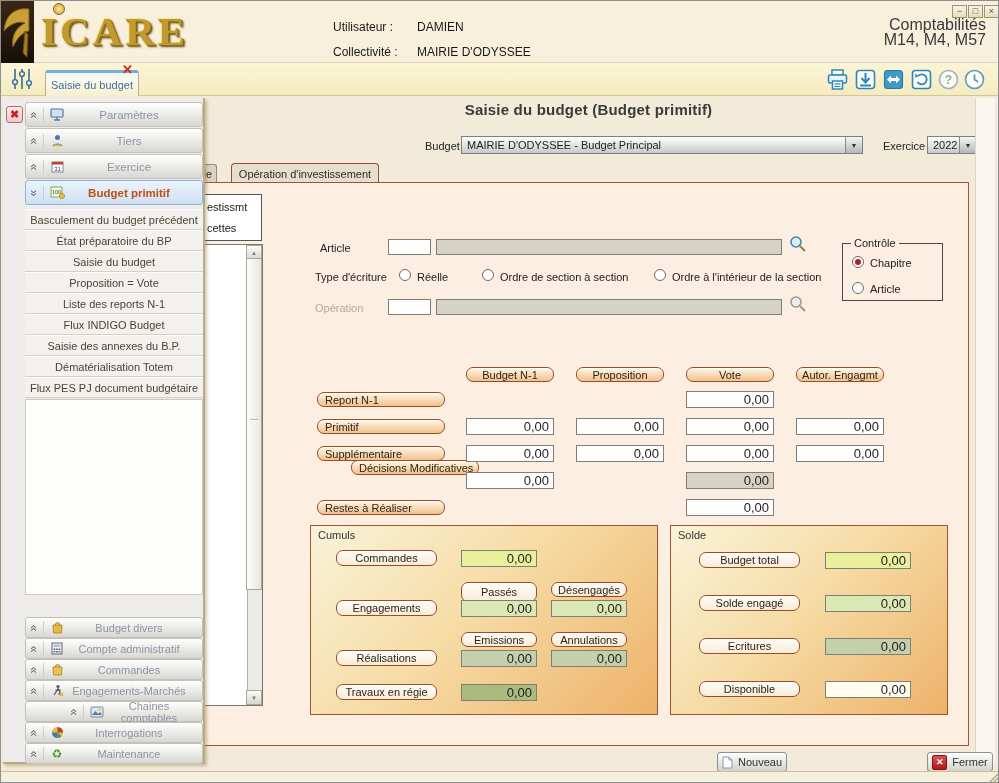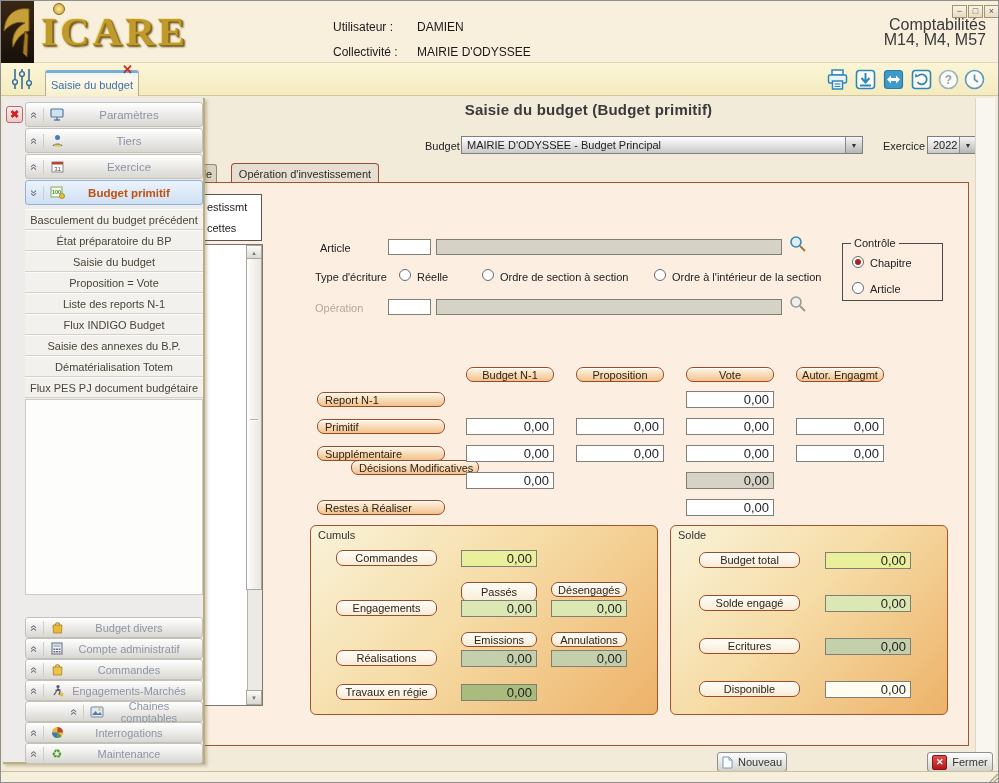--- a/index.html
+++ b/index.html
@@ -42,21 +42,21 @@
   .radio{width:12px;height:12px;border-radius:50%;border:1px solid #6a6a6a;background:#fff;}
   .radio.on::after{content:"";display:block;width:6px;height:6px;border-radius:50%;background:#a82222;margin:2px;}
 
   #controle-box{border:1px solid #4a4a4a;}
   #controle-legend{left:8px;top:-7px;background:#fceee1;padding:0 3px;font-size:11px;color:#222;}
 
   .btn-o{border:1px solid #9c4b28;border-radius:7px;background:linear-gradient(#fdf6e9,#f3c28a);font-size:11px;color:#2e2318;display:flex;align-items:center;justify-content:center;box-shadow:inset 0 1px 0 rgba(255,255,255,.85);white-space:nowrap;text-align:right;}
   .btn-o.left{justify-content:flex-start;padding-left:7px;}
   .btn-c{border:1px solid #9c4b28;border-radius:7px;background:linear-gradient(#fffdf8,#f8ecd8);font-size:11px;color:#2e2318;display:flex;align-items:center;justify-content:center;box-shadow:inset 0 1px 0 rgba(255,255,255,.9);white-space:nowrap;}
 
-  .gbox{border:1px solid #a3542f;border-radius:6px;background:linear-gradient(135deg,#f9f3d9 0%,#f6dca6 45%,#edb269 100%);}
+  .gbox{border:1px solid #a3542f;border-radius:0;background:linear-gradient(135deg,#f9f3d9 0%,#f6dca6 45%,#edb269 100%);}
   .gbox-title{font-size:11px;color:#333;}
 
   .f-yellow{background:#eaef9c;}
   .f-green{background:#dce8b4;}
   .f-gray-green{background:#c4cfab;}
   .f-olive{background:#a9bc7e;}
   .f-cream{background:#fffdf0;}
 
   
   #sidebar{left:2px;top:97px;width:202px;height:666px;background:#edecea;border-right:2px solid #b9ac7e;border-bottom:2px solid #b9ac7e;box-shadow:2px 2px 3px rgba(120,100,50,.35);z-index:30;}

